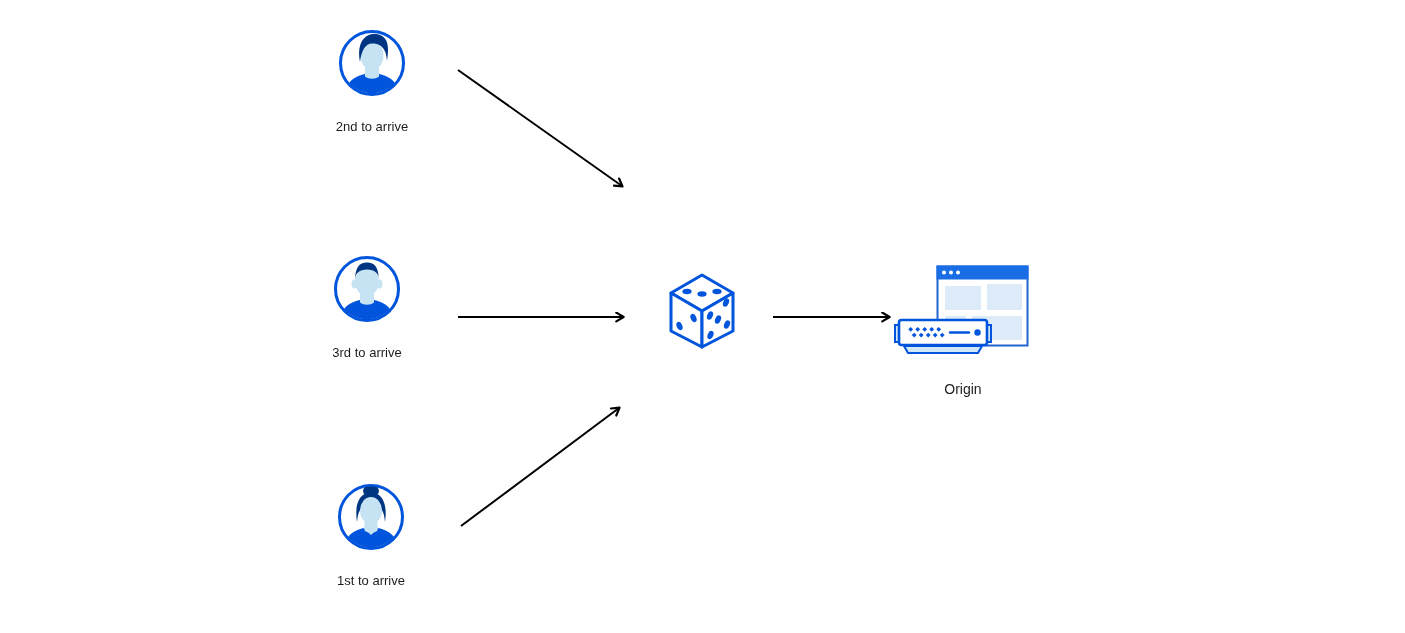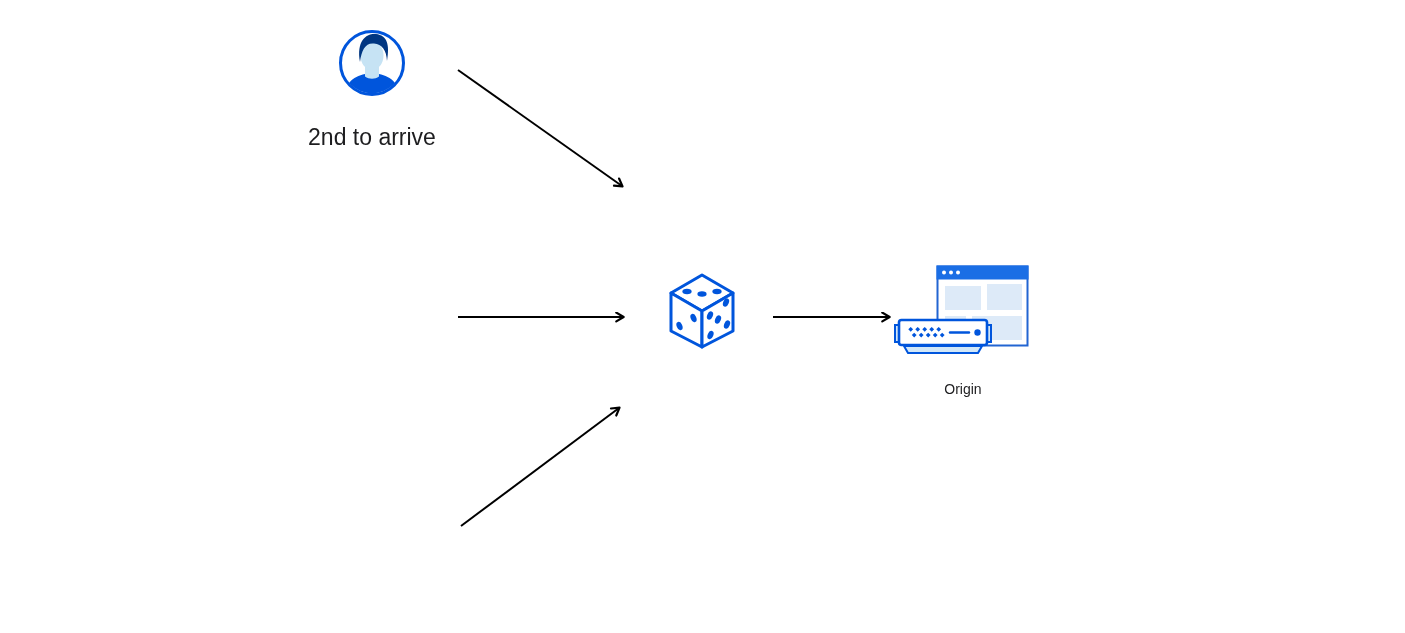--- a/index.html
+++ b/index.html
@@ -25,22 +25,22 @@
     overflow: hidden;
   }
   .node {
     position: absolute;
     display: flex;
     flex-direction: column;
     align-items: center;
     width: 144px;
   }
   .node-label {
-    margin-top: 28px;
-    font-size: 23px;
+    margin-top: 17px;
+    font-size: 13px;
     line-height: 21px;
     color: var(--label-text);
     white-space: nowrap;
     text-align: center;
   }
   .origin-label { margin-top: 9px; font-size: 14px; }
   .arrow-layer {
     position: absolute;
     inset: 0;
     width: 1405px;
@@ -78,21 +78,59 @@
       <g clip-path="url(#c1)">
         <path d="M7,72 C9,53 22,46.5 36,46.5 C50,46.5 63,53 65,72 Z" fill="var(--accent-blue)"></path>
         <path d="M29,36 L29,49.5 C33,52.5 39,52.5 43,49.5 L43,36 Z" fill="var(--skin-light-blue)"></path>
         <ellipse cx="36" cy="28.5" rx="11.5" ry="14.5" fill="var(--skin-light-blue)"></ellipse>
         <path d="M24,35 C20,13 31,6 40,7 C51,8.5 54,17 51,34 C50.5,23 46,17.5 38,16.5 C29.5,15.5 25.5,23 24,35 Z" fill="var(--hair-navy)"></path>
       </g>
     </svg>
     <div class="node-label">2nd to arrive</div>
   </div>
 
+  <div class="node" style="left:295px; top:253px;">
+    <svg width="72" height="72" viewBox="0 0 72 72">
+      <defs>
+          <clipPath id="c2">
+            <circle cx="36" cy="36" r="30.4"></circle>
+          </clipPath>
+        </defs>
+      <circle cx="36" cy="36" r="31.5" fill="#ffffff" stroke="var(--accent-blue)" stroke-width="3"></circle>
+      <g clip-path="url(#c2)">
+        <path d="M7,72 C9,53 22,46.5 36,46.5 C50,46.5 63,53 65,72 Z" fill="var(--accent-blue)"></path>
+        <path d="M29,36 L29,49.5 C33,52.5 39,52.5 43,49.5 L43,36 Z" fill="var(--skin-light-blue)"></path>
+        <ellipse cx="23.5" cy="31" rx="3" ry="4.5" fill="var(--skin-light-blue)"></ellipse>
+        <ellipse cx="48.5" cy="31" rx="3" ry="4.5" fill="var(--skin-light-blue)"></ellipse>
+        <ellipse cx="36" cy="29" rx="11.8" ry="14" fill="var(--skin-light-blue)"></ellipse>
+        <path d="M24.2,27 C24.2,13 29.5,9.5 36,9.5 C42.5,9.5 47.8,13 47.8,27 C47.8,20 43.5,16.5 36,16.5 C28.5,16.5 24.2,20 24.2,27 Z" fill="var(--hair-navy)"></path>
+      </g>
+    </svg>
+    <div class="node-label">3rd to arrive</div>
+  </div>
 
+  <div class="node" style="left:299px; top:481px;">
+    <svg width="72" height="72" viewBox="0 0 72 72">
+      <defs>
+          <clipPath id="c3">
+            <circle cx="36" cy="36" r="30.4"></circle>
+          </clipPath>
+        </defs>
+      <circle cx="36" cy="36" r="31.5" fill="#ffffff" stroke="var(--accent-blue)" stroke-width="3"></circle>
+      <g clip-path="url(#c3)">
+        <ellipse cx="36" cy="10" rx="8" ry="6" fill="var(--hair-navy)"></ellipse>
+        <path d="M7,72 C9,53 22,46.5 36,46.5 C50,46.5 63,53 65,72 Z" fill="var(--accent-blue)"></path>
+        <path d="M29.5,36 L29.5,49.5 C33,52.5 39,52.5 42.5,49.5 L42.5,36 Z" fill="var(--skin-light-blue)"></path>
+        <path d="M22,41 C18.5,17 29,11.5 36,11.5 C43,11.5 53.5,17 50,41 C49,28.5 45,23.5 36,23.5 C27,23.5 23,28.5 22,41 Z" fill="var(--hair-navy)"></path>
+        <ellipse cx="36" cy="29.5" rx="11" ry="13.5" fill="var(--skin-light-blue)"></ellipse>
+        <path d="M36,46.5 L28,46.5 L36,54 L44,46.5 Z" fill="var(--skin-light-blue)"></path>
+      </g>
+    </svg>
+    <div class="node-label">1st to arrive</div>
+  </div>
 
   <div class="node" style="left:630px; top:272px; width:144px;">
     <svg width="72" height="78" viewBox="0 0 72 78">
       <g stroke="var(--accent-blue)" stroke-width="3" stroke-linejoin="round" fill="#ffffff">
         <polygon points="36,3 67,21 36,39 5,21"></polygon>
         <polygon points="5,21 36,39 36,75 5,59"></polygon>
         <polygon points="67,21 36,39 36,75 67,59"></polygon>
       </g>
       <g fill="var(--accent-blue)">
         <ellipse cx="21" cy="19.5" rx="4.6" ry="2.8"></ellipse>

